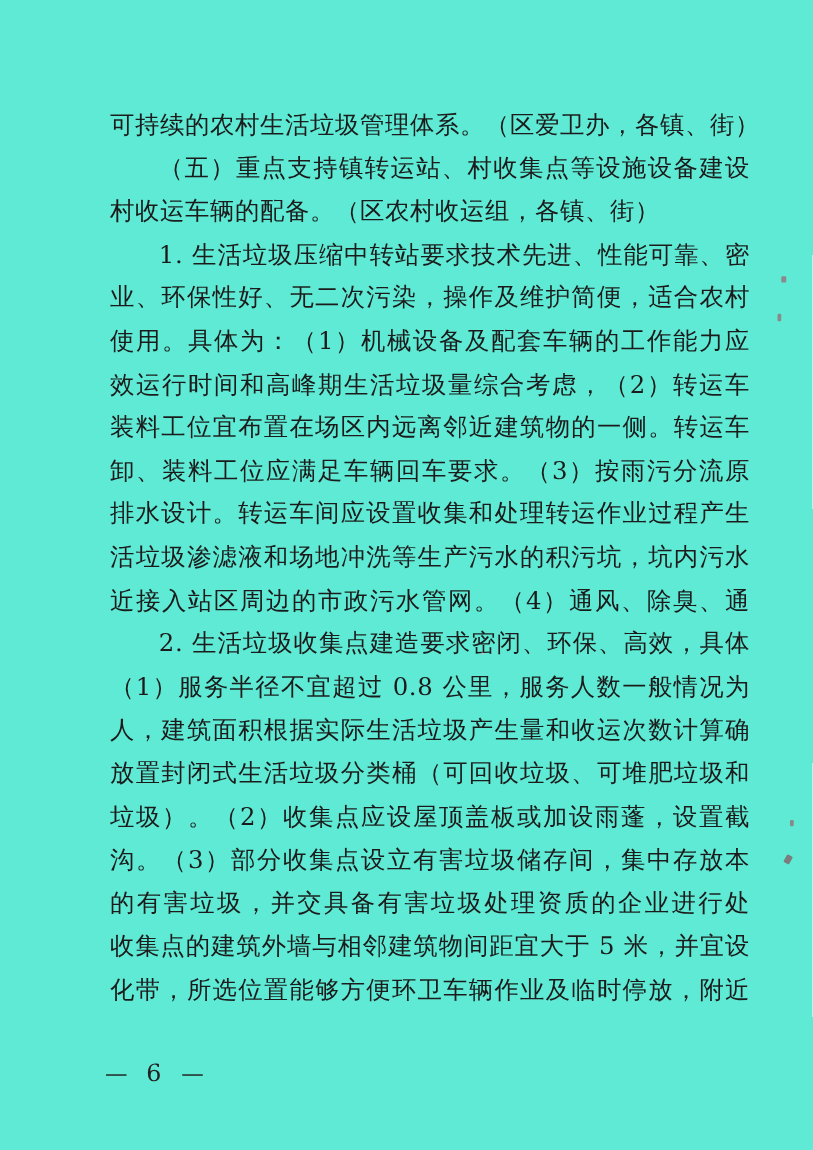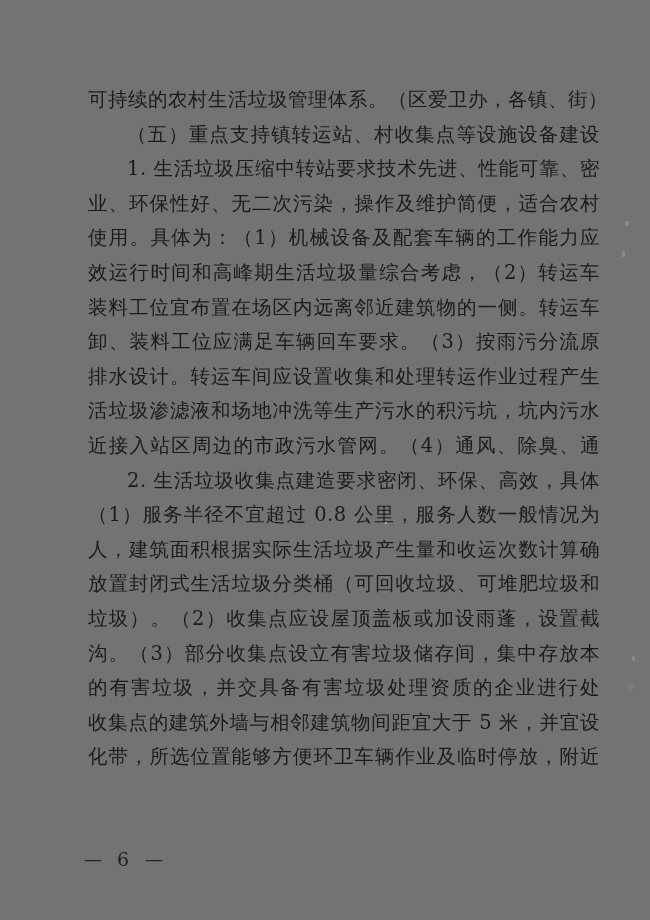--- a/index.html
+++ b/index.html
@@ -9,21 +9,21 @@
     overflow: hidden;
   }
   body {
     position: relative;
     font-family: "DejaVu Serif", "Liberation Serif", serif;
     color: #1b1b1b;
   }
   .page {
     position: absolute;
     inset: 0;
-    background: #737373;
+    background: #5eead4;
     text-decoration: underline;
   }
   .doc-body {
     position: absolute;
     left: 88px;
     top: 83px;
     width: 512px;
   }
   .line {
     height: 34.6px;
@@ -73,20 +73,21 @@
 </style>
 </head>
 <body>
 
 <div class="page">
 
   <div class="doc-body">
 
   <div class="line">可持续的农村生活垃圾管理体系。（区爱卫办，各镇、街）</div>
       <div class="line indent justify">（五）重点支持镇转运站、村收集点等设施设备建设及镇</div>
+      <div class="line">村收运车辆的配备。（区农村收运组，各镇、街）</div>
       <div class="line indent justify">1. 生活垃圾压缩中转站要求技术先进、性能可靠、密闭作</div>
       <div class="line justify">业、环保性好、无二次污染，操作及维护简便，适合农村长期</div>
       <div class="line justify">使用。具体为：（1）机械设备及配套车辆的工作能力应按日有</div>
       <div class="line justify">效运行时间和高峰期生活垃圾量综合考虑，（2）转运车间及卸、</div>
       <div class="line justify">装料工位宜布置在场区内远离邻近建筑物的一侧。转运车间内</div>
       <div class="line justify">卸、装料工位应满足车辆回车要求。（3）按雨污分流原则进行</div>
       <div class="line justify">排水设计。转运车间应设置收集和处理转运作业过程产生的生</div>
       <div class="line justify">活垃圾渗滤液和场地冲洗等生产污水的积污坑，坑内污水可就</div>
       <div class="line justify">近接入站区周边的市政污水管网。（4）通风、除臭、通讯、噪</div>
       <div class="line indent justify">2. 生活垃圾收集点建造要求密闭、环保、高效，具体如下：</div>

